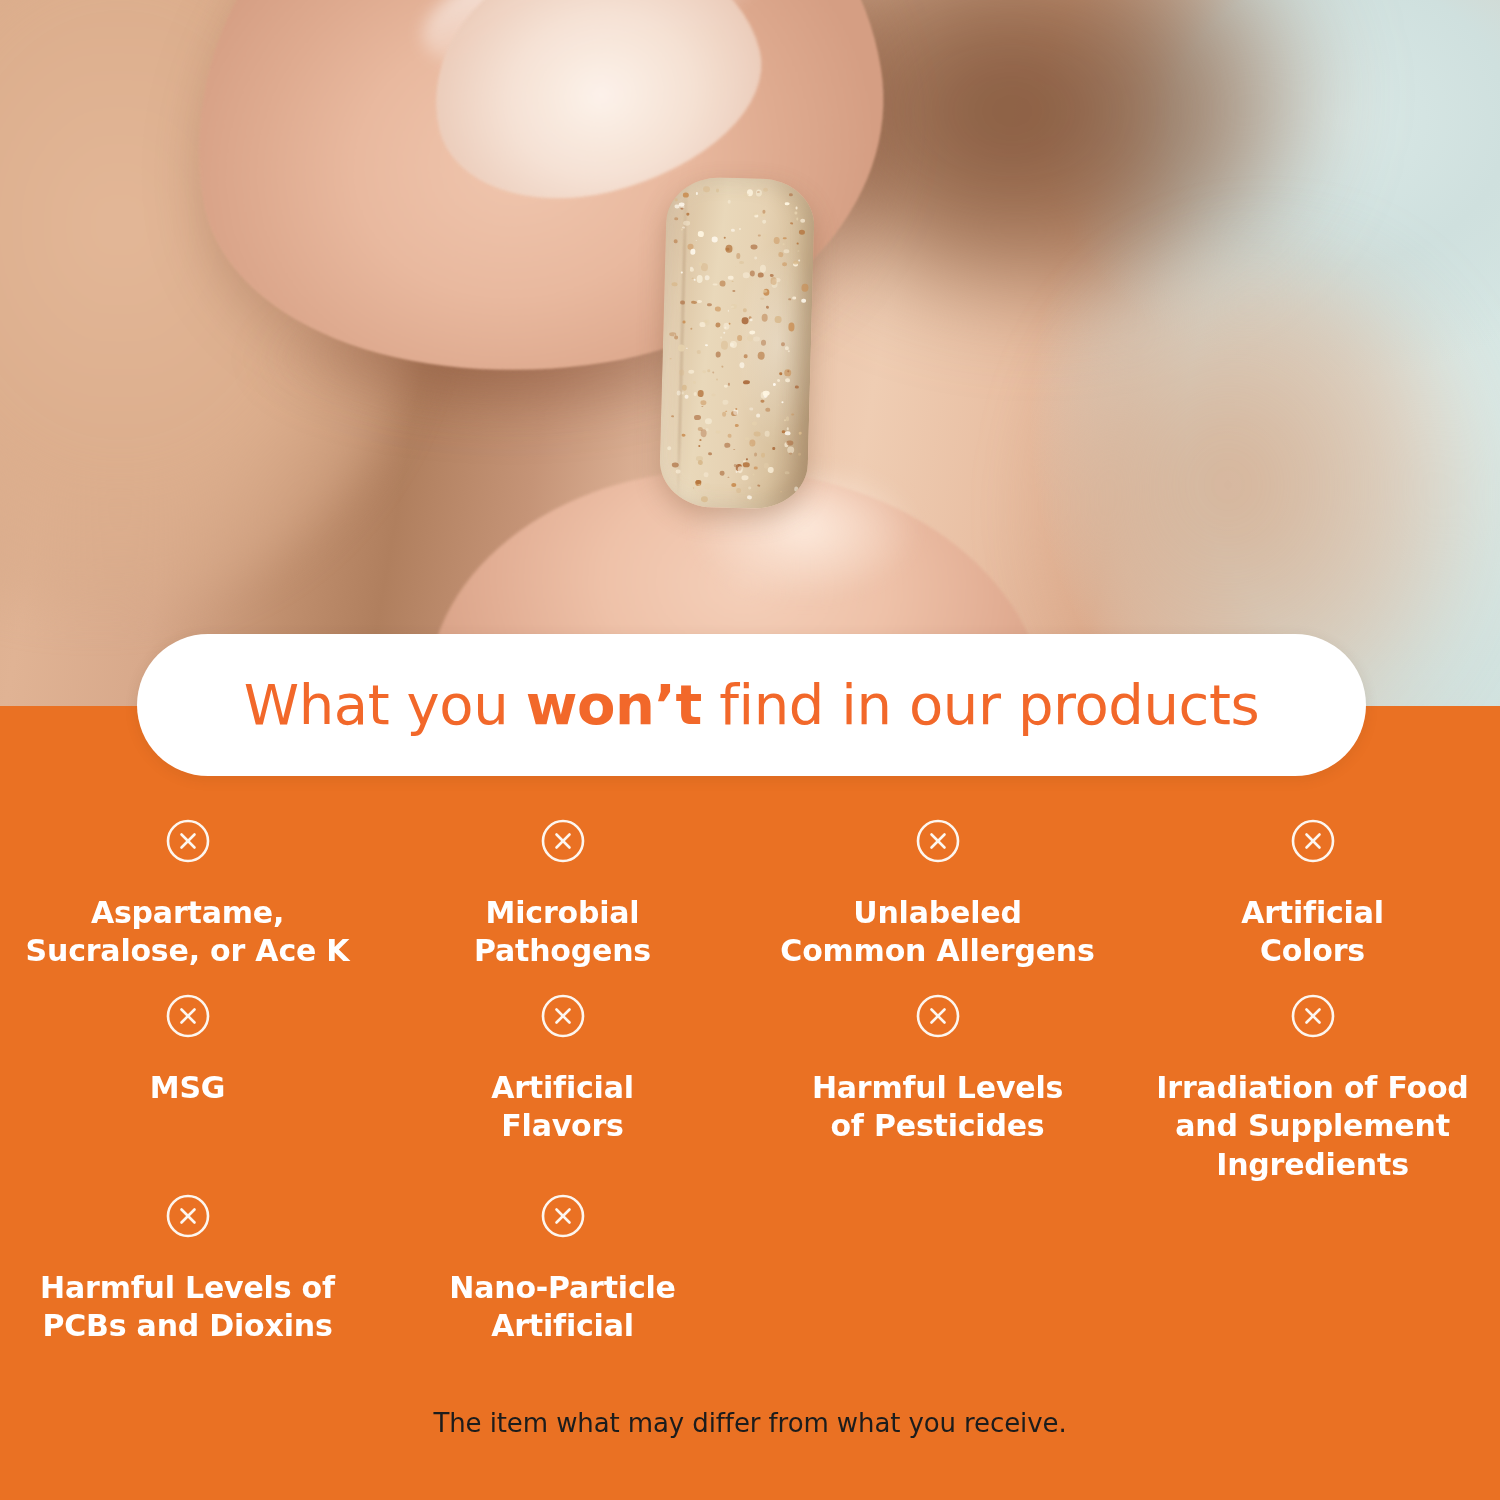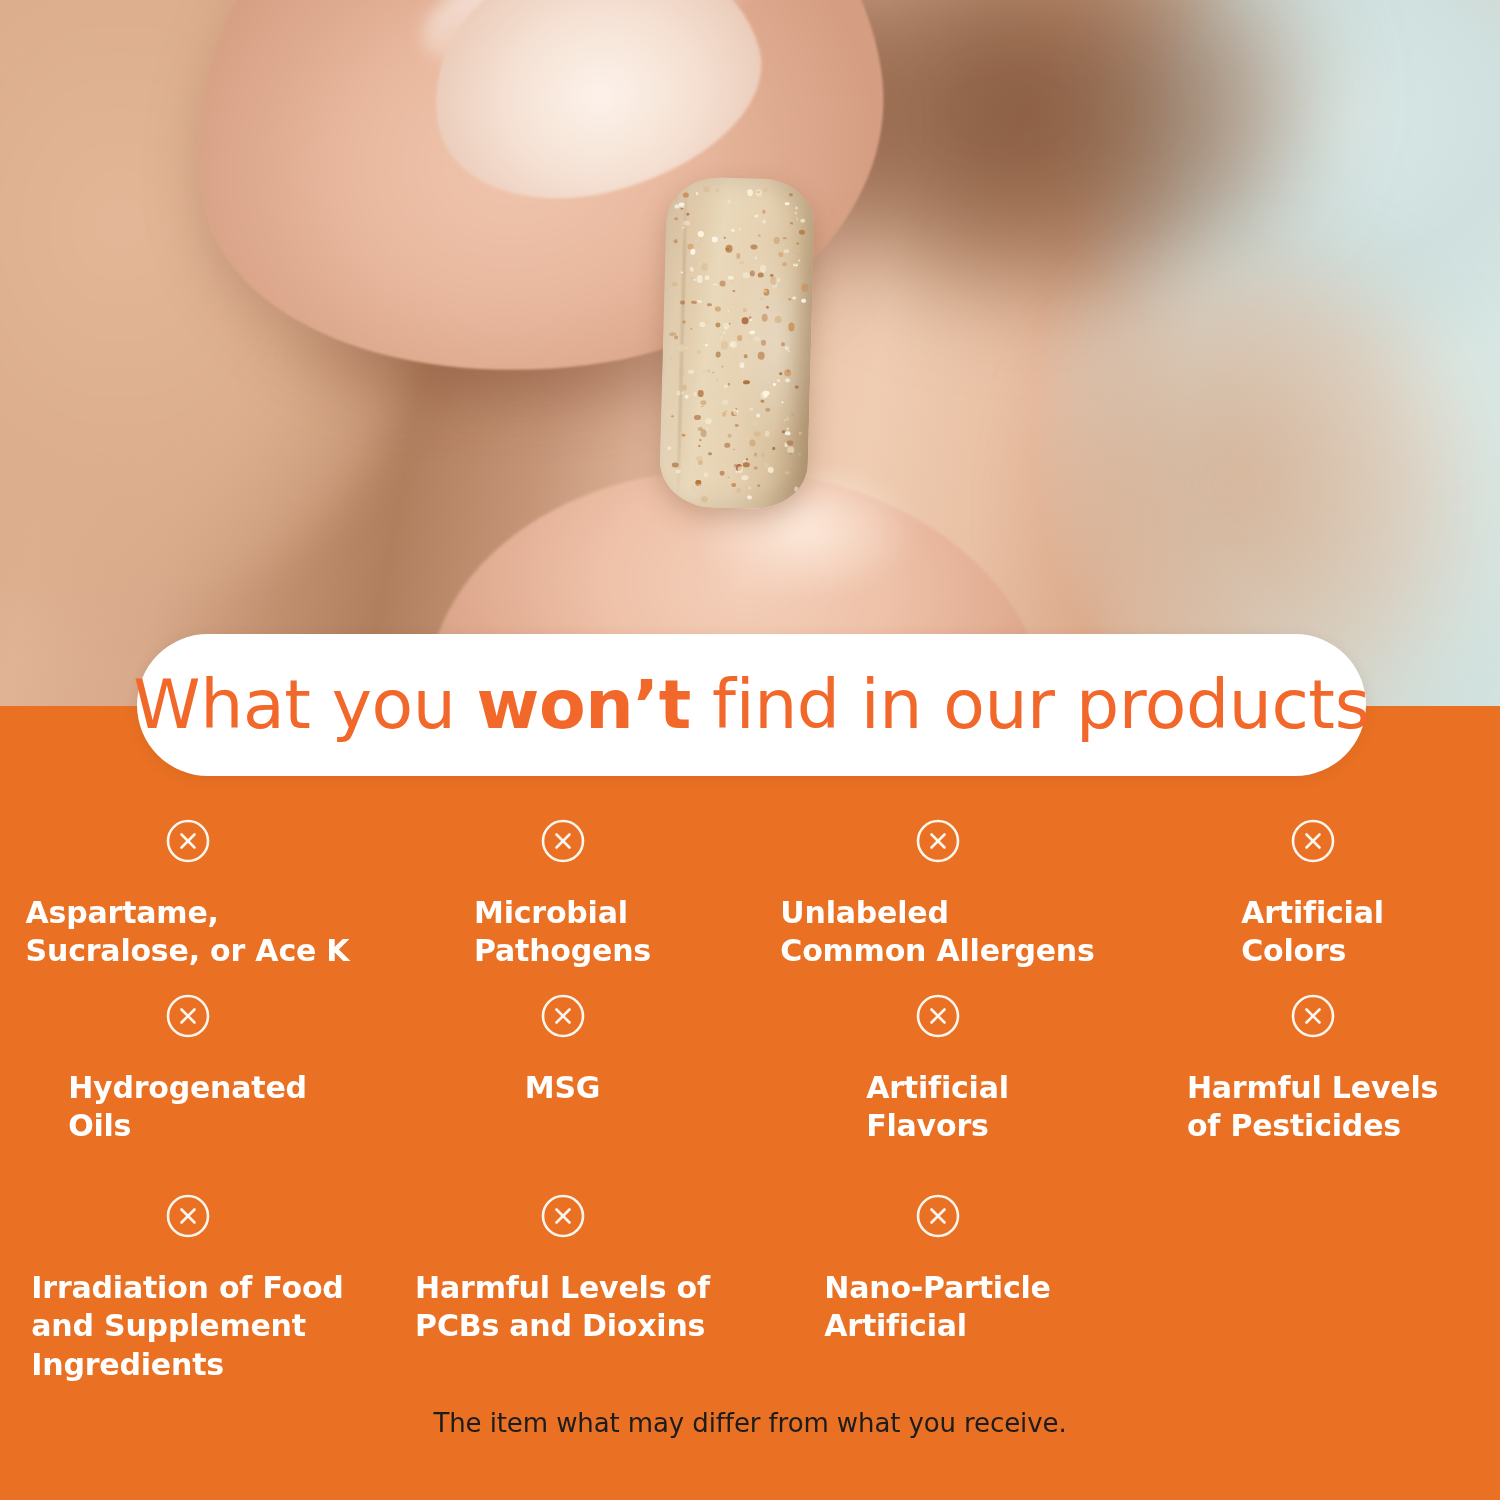--- a/index.html
+++ b/index.html
@@ -176,21 +176,21 @@
     width:1229px; height:142px;
     background:#ffffff;
     border-radius:71px;
     display:flex;
     align-items:center;
     justify-content:center;
     box-shadow:0 3px 14px rgba(90,50,20,0.10);
     z-index:5;
   }
   .title-text {
-    font-size:68px;
+    font-size:56px;
     line-height:1;
     letter-spacing:-0.4px;
     color:#f2682a;
     font-weight:400;
     white-space:nowrap;
     font-family:"DejaVu Sans", sans-serif;
   }
   .title-text .strong { font-weight:700; }
 
   
@@ -216,21 +216,21 @@
     width:46px; height:46px;
     margin-bottom:30px;
     flex:0 0 auto;
   }
   .x-icon svg { display:block; width:46px; height:46px; }
 
   .cell-label {
     color:#ffffff;
     font-size:30px;
     line-height:1.28;
-    text-align:left;
+    text-align:center;
     font-weight:700;
     font-family:"DejaVu Sans", sans-serif;
     letter-spacing:-0.2px;
     white-space:pre-line;
   }
 
   
   .footer {
     position:absolute;
     left:0; top:1408px;
@@ -580,31 +580,20 @@
 Colors</div>
       </div>
       <div class="cell cell-r1">
         <div class="x-icon">
           <svg viewBox="0 0 46 46" xmlns="http://www.w3.org/2000/svg" aria-hidden="true">
             <circle cx="23" cy="23" r="20" fill="none" stroke="#fdf6ef" stroke-width="2.6"></circle>
             <line x1="16.5" y1="16.5" x2="29.5" y2="29.5" stroke="#fdf6ef" stroke-width="2.6" stroke-linecap="round"></line>
             <line x1="29.5" y1="16.5" x2="16.5" y2="29.5" stroke="#fdf6ef" stroke-width="2.6" stroke-linecap="round"></line>
           </svg>
         </div>
-        <div class="cell-label">Hydrogenated
-Oils</div>
-      </div>
-      <div class="cell cell-r1">
-        <div class="x-icon">
-          <svg viewBox="0 0 46 46" xmlns="http://www.w3.org/2000/svg" aria-hidden="true">
-            <circle cx="23" cy="23" r="20" fill="none" stroke="#fdf6ef" stroke-width="2.6"></circle>
-            <line x1="16.5" y1="16.5" x2="29.5" y2="29.5" stroke="#fdf6ef" stroke-width="2.6" stroke-linecap="round"></line>
-            <line x1="29.5" y1="16.5" x2="16.5" y2="29.5" stroke="#fdf6ef" stroke-width="2.6" stroke-linecap="round"></line>
-          </svg>
-        </div>
         <div class="cell-label">MSG</div>
       </div>
       <div class="cell cell-r1">
         <div class="x-icon">
           <svg viewBox="0 0 46 46" xmlns="http://www.w3.org/2000/svg" aria-hidden="true">
             <circle cx="23" cy="23" r="20" fill="none" stroke="#fdf6ef" stroke-width="2.6"></circle>
             <line x1="16.5" y1="16.5" x2="29.5" y2="29.5" stroke="#fdf6ef" stroke-width="2.6" stroke-linecap="round"></line>
             <line x1="29.5" y1="16.5" x2="16.5" y2="29.5" stroke="#fdf6ef" stroke-width="2.6" stroke-linecap="round"></line>
           </svg>
         </div>

